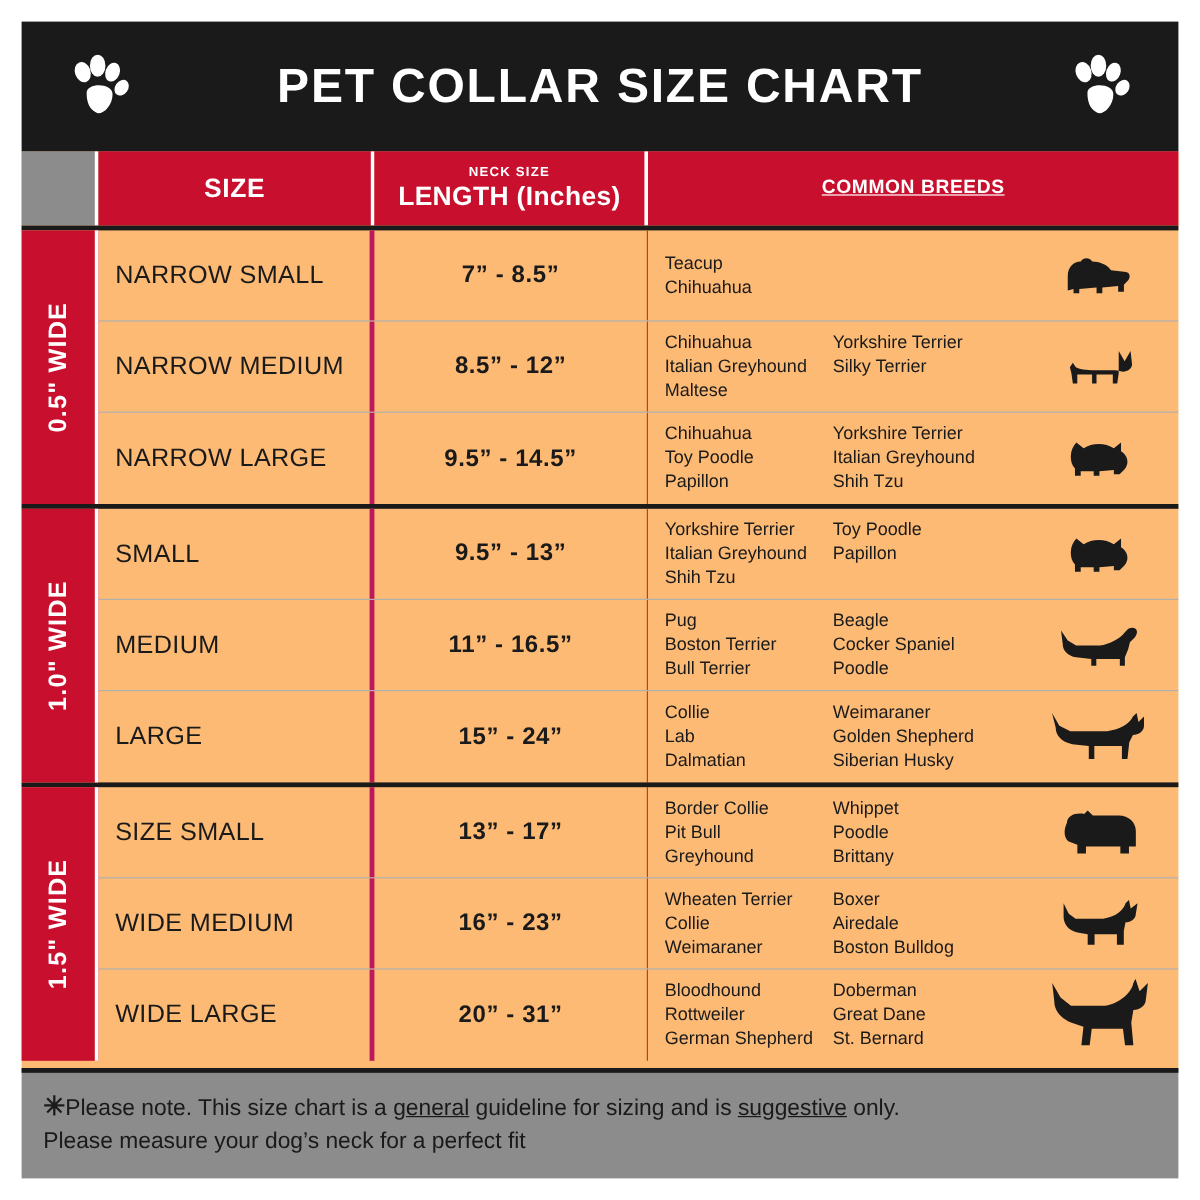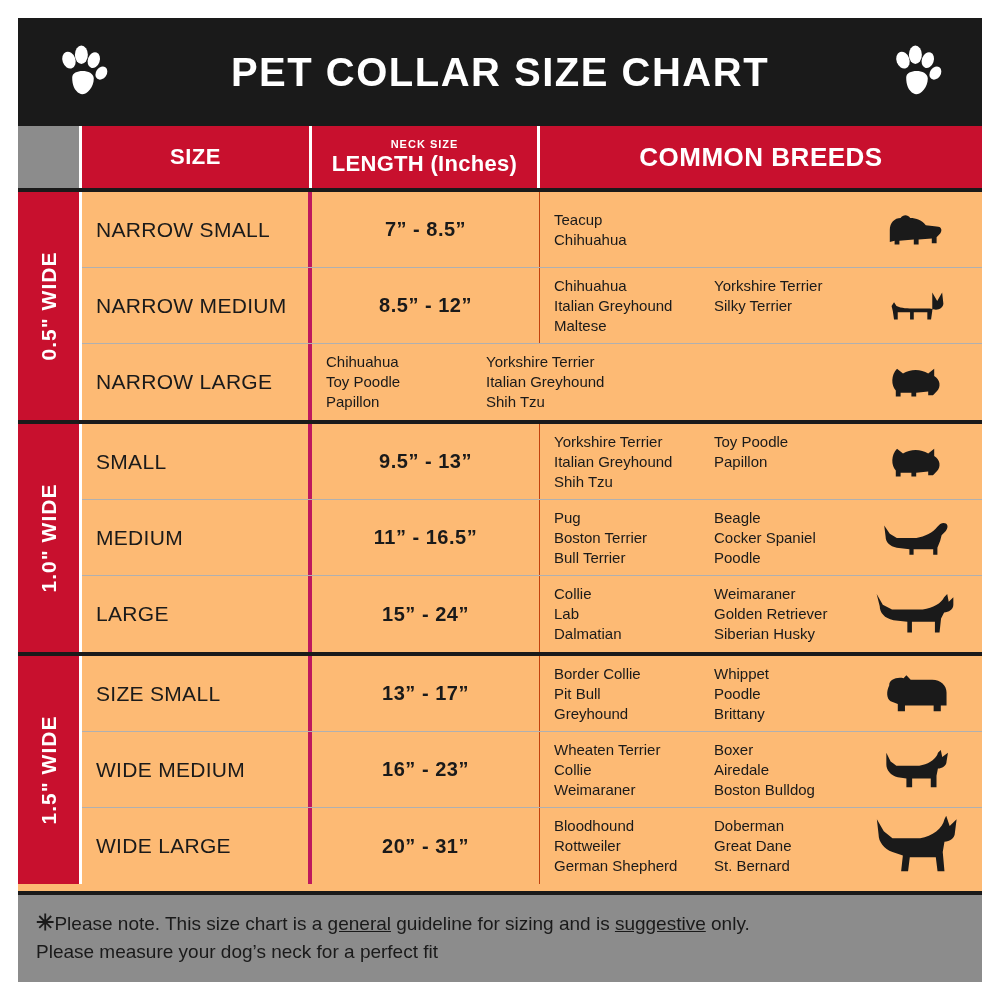--- a/index.html
+++ b/index.html
@@ -80,21 +80,21 @@
   .h-size { width: 230px; font-size: 22px; letter-spacing: .5px; }
   .h-length { width: 228px; }
   .h-length .small {
     font-size: 11px;
     letter-spacing: 1px;
     font-weight: bold;
     line-height: 12px;
     margin-bottom: 1px;
   }
   .h-length .big { font-size: 22px; letter-spacing: .3px; }
-  .h-breeds { flex: 1; font-size: 26px; letter-spacing: .5px; }
+  .h-breeds { flex: 1; font-size: 16px; letter-spacing: .5px; text-decoration: underline; }
 
   
   .group {
     display: flex;
     border-top: 4px solid #1a1a1a;
   }
   .group.first { border-top: 4px solid #1a1a1a; }
   .gside {
     width: 64px;
     background: #c8102e;
@@ -143,21 +143,21 @@
   }
   .c-breeds {
     flex: 1;
     display: flex;
     align-items: center;
     padding: 6px 4px 6px 14px;
   }
   .breedcols {
     display: flex;
     flex: 1;
-    gap: 20px;
+    gap: 0;
   }
   .bcol {
     width: 140px;
     font-size: 15px;
     line-height: 20px;
     color: #1a1a1a;
   }
   .silo {
     width: 120px;
     display: flex;
@@ -259,20 +259,21 @@
               </div>
               <div class="silo">
                 <svg viewBox="0 0 120 60" width="74" height="40" aria-hidden="true">
                   <path d="M88 8 L96 22 L104 8 L106 26 C106 32 100 36 94 36 L84 34 L60 34 C48 34 38 34 30 30 L26 24 L22 30 L24 38 L26 52 L32 52 L32 40 L52 40 L52 52 L58 52 L58 40 L80 40 L80 52 L86 52 L88 38 Z" fill="#1a1a1a"></path>
                 </svg>
               </div>
             </div>
           </div>
           <div class="row last">
             <div class="c-size">NARROW LARGE</div>
+            <div class="c-length">9.5” - 14.5”</div>
             <div class="c-breeds">
               <div class="breedcols">
                 <div class="bcol">
                   <div>Chihuahua</div>
                   <div>Toy Poodle</div>
                   <div>Papillon</div>
                 </div>
                 <div class="bcol">
                   <div>Yorkshire Terrier</div>
                   <div>Italian Greyhound</div>
@@ -344,21 +345,21 @@
             <div class="c-length">15” - 24”</div>
             <div class="c-breeds">
               <div class="breedcols">
                 <div class="bcol">
                   <div>Collie</div>
                   <div>Lab</div>
                   <div>Dalmatian</div>
                 </div>
                 <div class="bcol">
                   <div>Weimaraner</div>
-                  <div>Golden Retriever</div>
+                  <div>Golden Shepherd</div>
                   <div>Siberian Husky</div>
                 </div>
               </div>
               <div class="silo">
                 <svg viewBox="0 0 120 60" width="92" height="46" aria-hidden="true">
                   <path d="M102 4 L104 14 L110 8 L110 18 C110 24 104 28 98 28 L94 36 L92 54 L86 54 L86 40 L56 40 L56 54 L50 54 L50 40 L32 38 C20 36 14 28 14 20 L10 4 L18 18 L30 24 L70 24 C84 22 94 16 98 8 Z" fill="#1a1a1a"></path>
                 </svg>
               </div>
             </div>
           </div>

